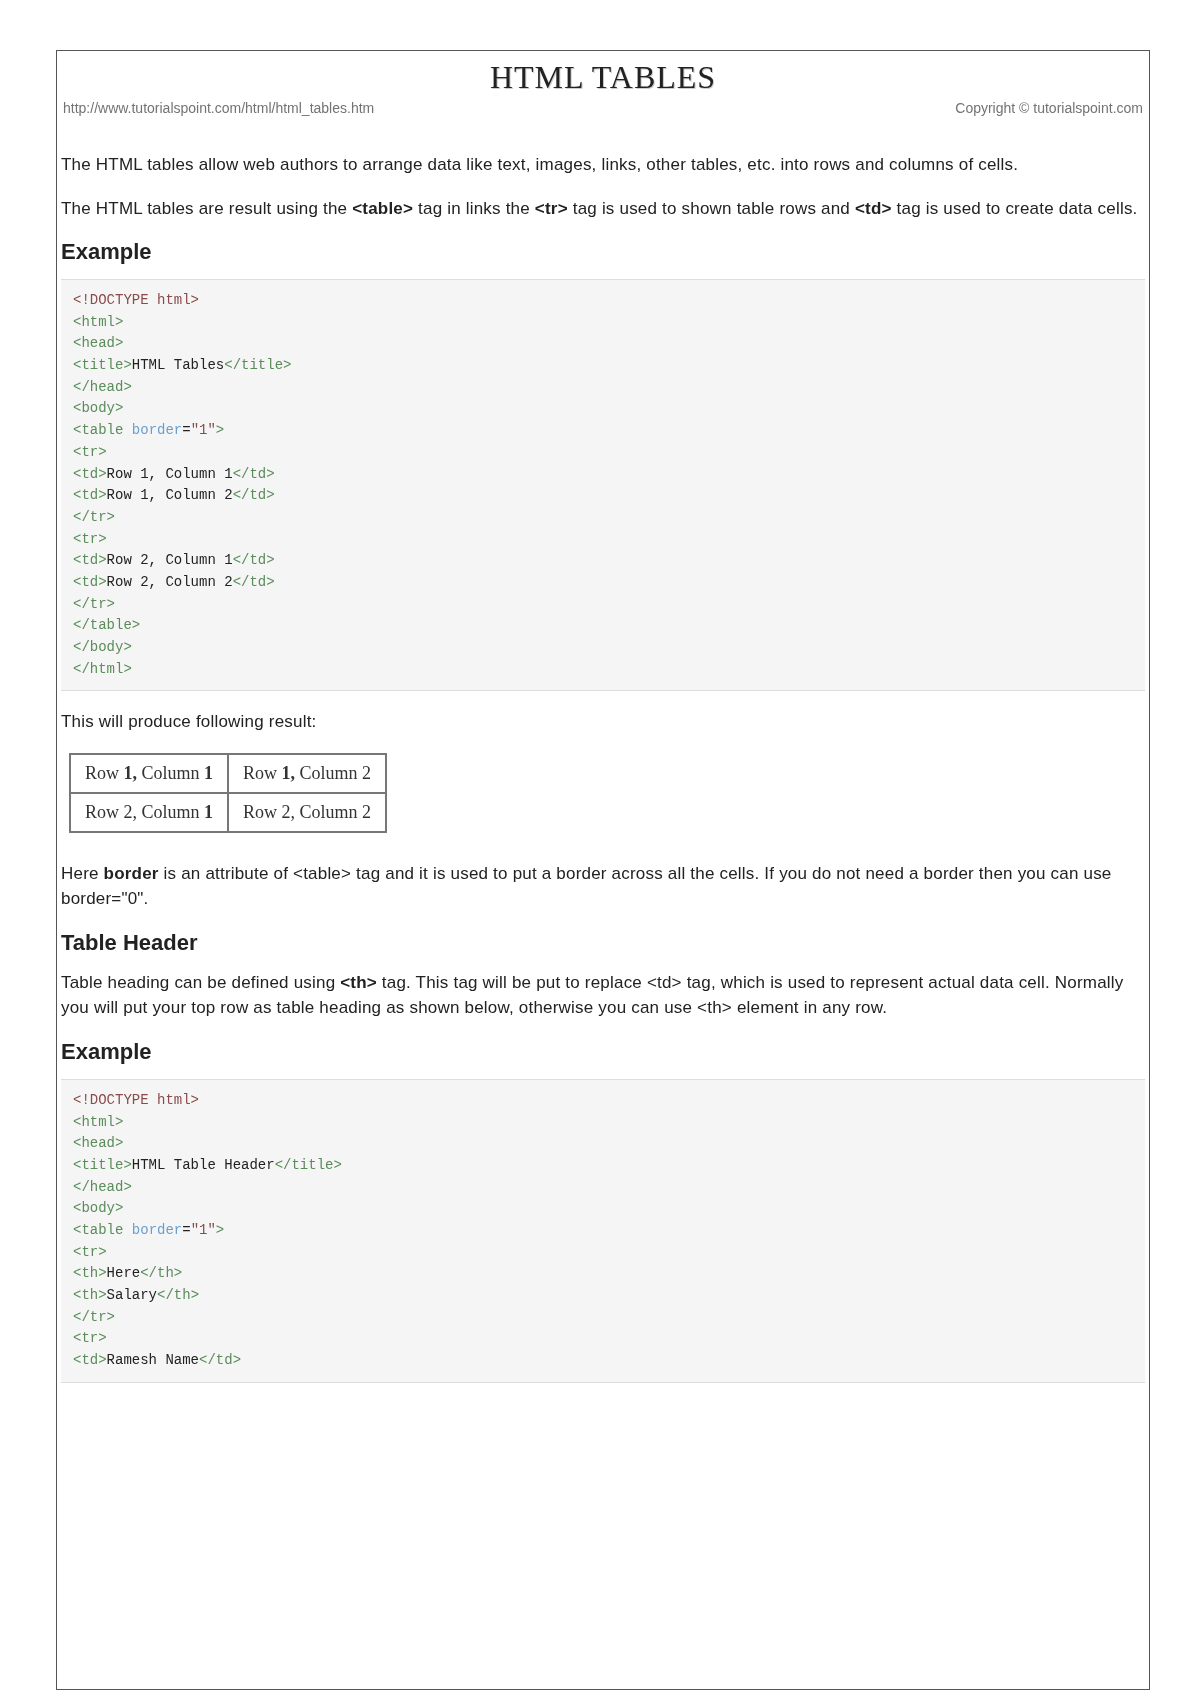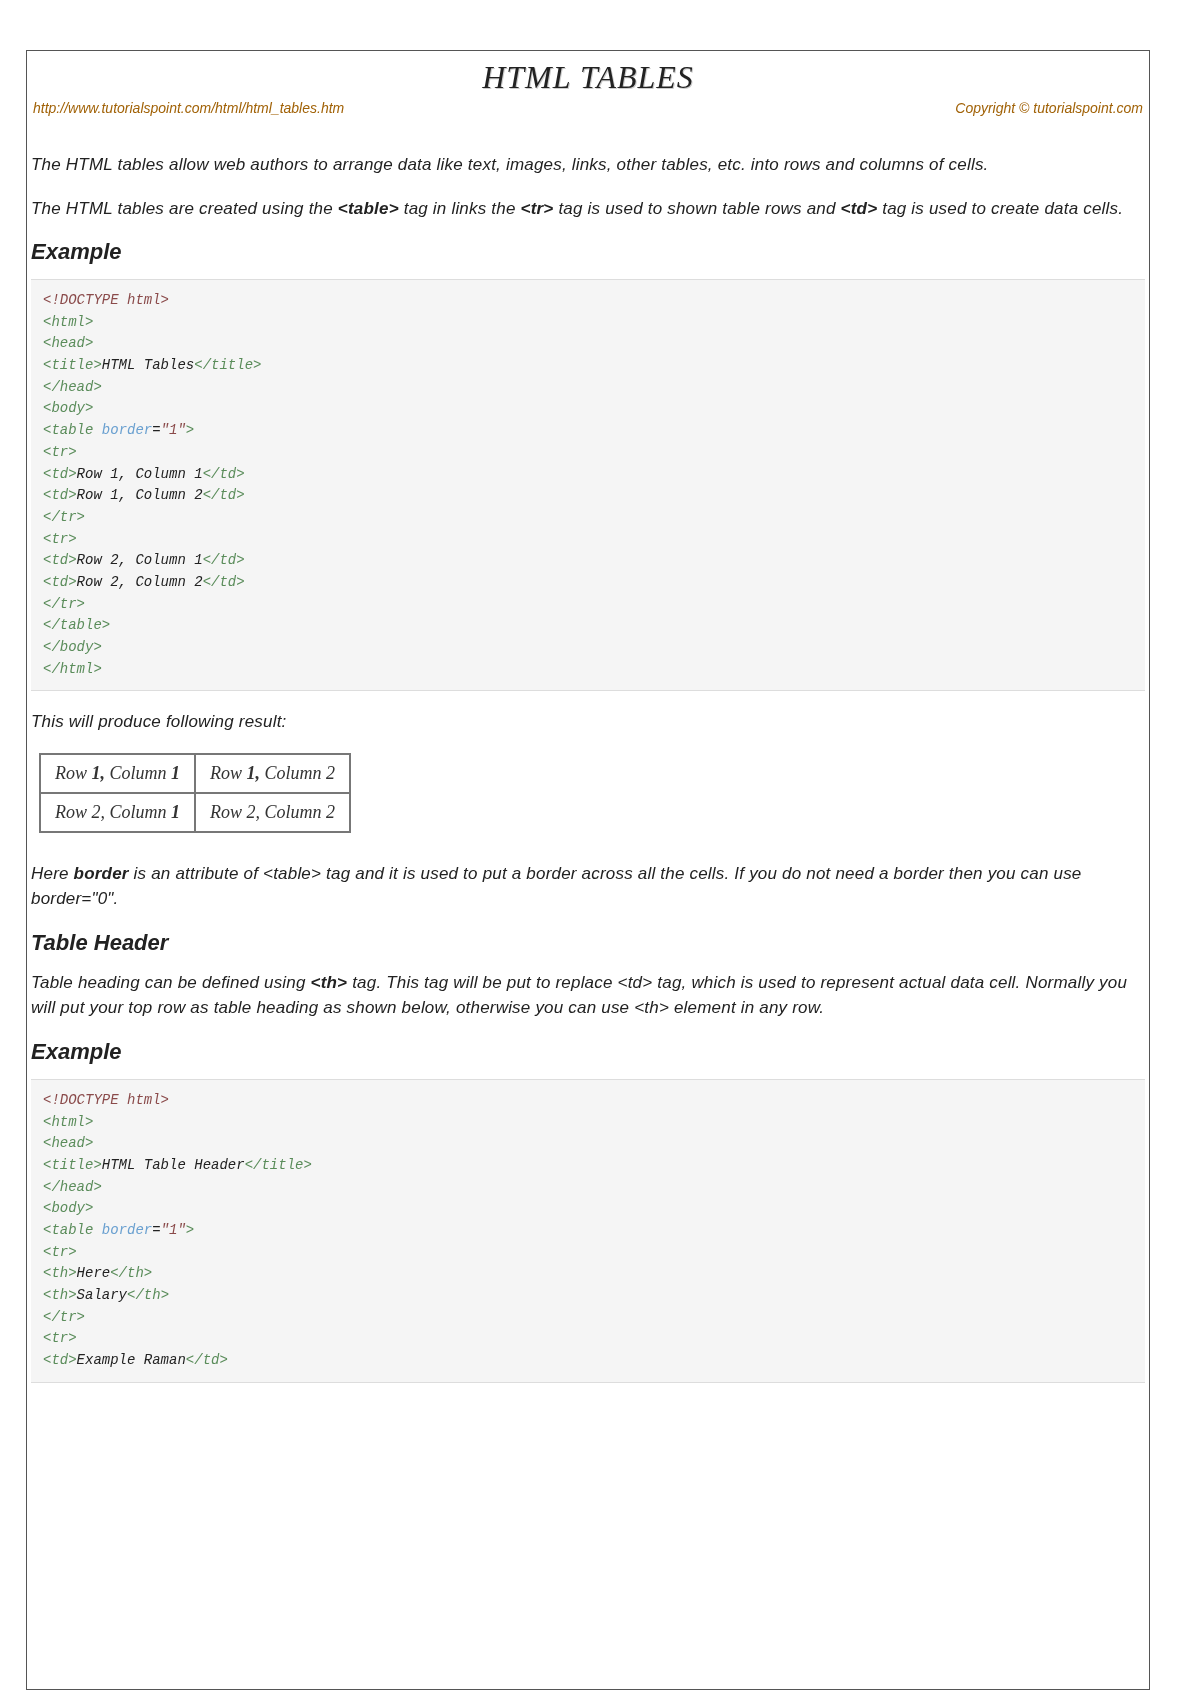--- a/index.html
+++ b/index.html
@@ -5,42 +5,41 @@
   body {
     margin: 0;
     padding: 0;
     background: #fff;
     font-family: Verdana, Geneva, sans-serif;
     font-size: 17px;
     color: #222;
     width: 1200px;
   }
   .page {
-    margin: 50px 50px 0 26px;
+    margin: 50px 50px 0 56px;
     border: 1px solid #555;
     min-height: 1640px;
     box-sizing: border-box;
     position: relative;
     overflow: hidden;
-    font-style: italic;
   }
   .title {
     text-align: center;
     font-family: Georgia, 'Times New Roman', serif;
     font-size: 32px;
     letter-spacing: 1px;
     margin: 8px 0 4px 0;
     color: #222;
     text-shadow: 1px 1px 0 #ccc;
   }
   .meta-row {
     display: flex;
     justify-content: space-between;
     font-size: 14px;
-    color: #a16207;
+    color: #737373;
     padding: 0 6px 6px 6px;
     font-family: Verdana, Geneva, sans-serif;
   }
   .content {
     padding: 30px 4px 0 4px;
   }
   p {
     margin: 0 0 18px 0;
     line-height: 1.5;
     letter-spacing: 0.2px;
@@ -91,21 +90,21 @@
   <div class="meta-row">
     <span>http://www.tutorialspoint.com/html/html_tables.htm</span>
     <span>Copyright © tutorialspoint.com</span>
   </div>
 
   <div class="content">
 
     <p>The HTML tables allow web authors to arrange data like text, images, links, other tables, etc. into rows and columns of cells.</p>
 
     <p>
-      <span>The HTML tables are created using the </span><b>&lt;table&gt;</b><span> tag in links the </span><b>&lt;tr&gt;</b><span> tag is used to shown table rows and </span><b>&lt;td&gt;</b><span> tag is used to create data cells.</span>
+      <span>The HTML tables are result using the </span><b>&lt;table&gt;</b><span> tag in links the </span><b>&lt;tr&gt;</b><span> tag is used to shown table rows and </span><b>&lt;td&gt;</b><span> tag is used to create data cells.</span>
     </p>
 
     <h2>Example</h2>
 
     <div class="codeblock"><span class="dtype">&lt;!DOCTYPE html&gt;</span>
 <span class="tag">&lt;html&gt;</span>
 <span class="tag">&lt;head&gt;</span>
 <span class="tag">&lt;title&gt;</span><span class="txt">HTML Tables</span><span class="tag">&lt;/title&gt;</span>
 <span class="tag">&lt;/head&gt;</span>
 <span class="tag">&lt;body&gt;</span>
@@ -154,16 +153,16 @@
 <span class="tag">&lt;head&gt;</span>
 <span class="tag">&lt;title&gt;</span><span class="txt">HTML Table Header</span><span class="tag">&lt;/title&gt;</span>
 <span class="tag">&lt;/head&gt;</span>
 <span class="tag">&lt;body&gt;</span>
 <span class="tag">&lt;table</span><span class="attr"> border</span><span class="txt">=</span><span class="aval">"1"</span><span class="tag">&gt;</span>
 <span class="tag">&lt;tr&gt;</span>
 <span class="tag">&lt;th&gt;</span><span class="txt">Here</span><span class="tag">&lt;/th&gt;</span>
 <span class="tag">&lt;th&gt;</span><span class="txt">Salary</span><span class="tag">&lt;/th&gt;</span>
 <span class="tag">&lt;/tr&gt;</span>
 <span class="tag">&lt;tr&gt;</span>
-<span class="tag">&lt;td&gt;</span><span class="txt">Example Raman</span><span class="tag">&lt;/td&gt;</span></div>
+<span class="tag">&lt;td&gt;</span><span class="txt">Ramesh Name</span><span class="tag">&lt;/td&gt;</span></div>
 
   </div>
 </div>
 
 </body></html>

